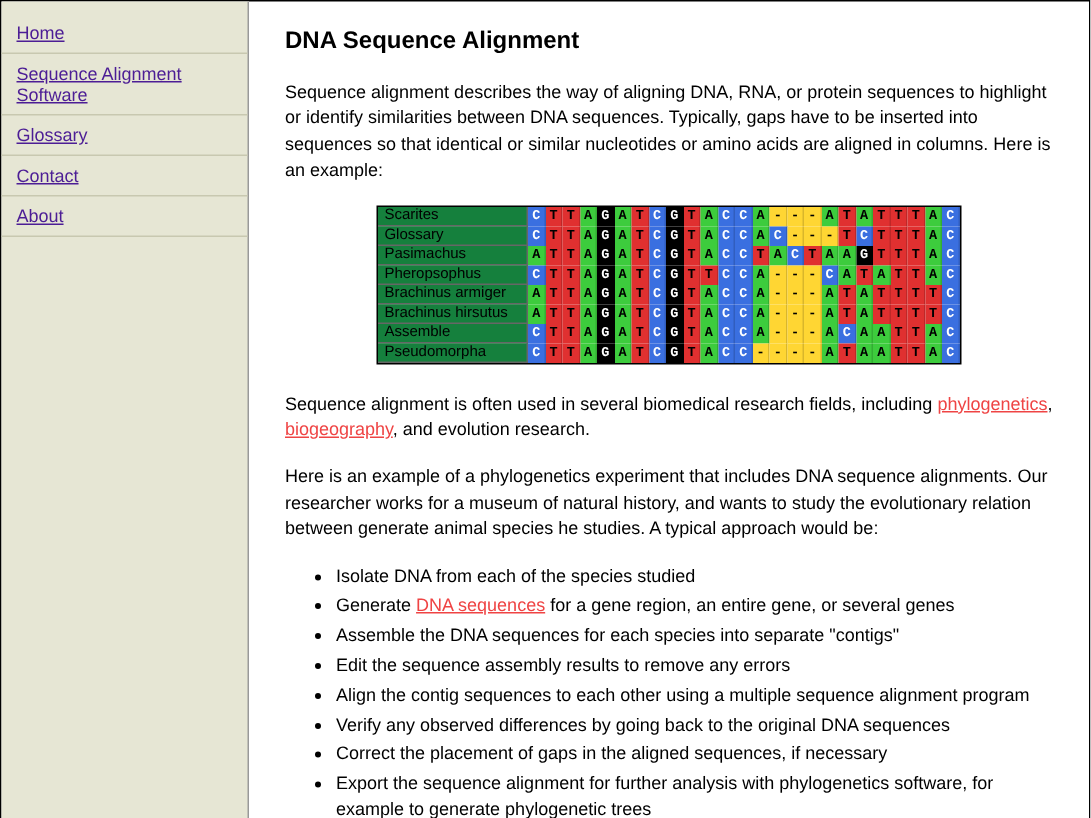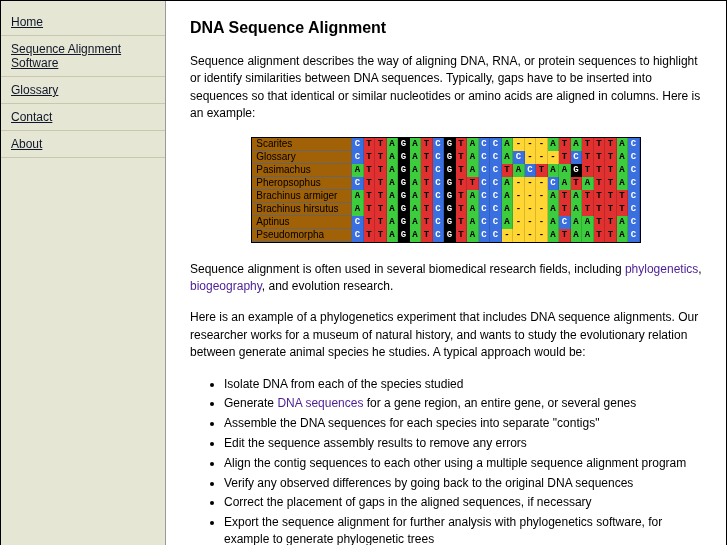--- a/index.html
+++ b/index.html
@@ -1,27 +1,27 @@
 <!DOCTYPE html>
 <html><head>
 <meta charset="utf-8">
 <style>
 * { box-sizing: border-box; margin: 0; padding: 0; }
 body { font-family: Arial, Helvetica, sans-serif; font-size: 12px; color: #000; background: #fff; }
 .page { display: flex; width: 727px; min-height: 545px; border: 1px solid #000; }
 .sidebar { width: 165px; background: #e6e6d4; border-right: 1px solid #999; padding: 8px 0; }
-.sidebar-item { display: block; padding: 6px 10px; border-bottom: 1px solid #c8c8b0; color: #0f172a; text-decoration: underline; cursor: pointer; font-size: 12px; }
+.sidebar-item { display: block; padding: 6px 10px; border-bottom: 1px solid #c8c8b0; color: #4c1d95; text-decoration: underline; cursor: pointer; font-size: 12px; }
 .main { flex: 1; padding: 18px 24px 24px 24px; overflow: hidden; }
 h1 { font-size: 16px; font-weight: bold; margin-bottom: 16px; }
 .para { margin-bottom: 14px; line-height: 1.45; }
-.link { color: #4c1d95; cursor: pointer; }
+.link { color: #ef4444; text-decoration: underline; cursor: pointer; }
 .align-wrap { display: flex; justify-content: center; margin: 6px 0 18px 0; }
 .align-table { border: 1px solid #000; display: inline-block; font-size: 10px; }
 .align-row { display: flex; height: 13px; }
-.align-label { width: 100px; padding: 0 4px; background: #a16207; border: 1px solid #666; border-left: none; border-top: none; display: flex; align-items: center; }
+.align-label { width: 100px; padding: 0 4px; background: #15803d; border: 1px solid #666; border-left: none; border-top: none; display: flex; align-items: center; }
 .align-row:first-child .align-label { border-top: none; }
 .cell { width: 11.5px; height: 13px; display: flex; align-items: center; justify-content: center; color: #000; font-family: 'Courier New', monospace; font-size: 9px; font-weight: bold; border-right: 1px solid rgba(0,0,0,0.15); }
 .bA { background: #3dcc3d; }
 .bC { background: #3a6fe0; color: #fff; }
 .bG { background: #000; color: #fff; }
 .bT { background: #e03030; }
 .bGap { background: #ffd633; }
 ul { margin-left: 34px; margin-bottom: 14px; }
 li { margin-bottom: 3px; line-height: 1.4; }
 </style>
@@ -206,21 +206,21 @@
             <div class="cell bA">A</div>
             <div class="cell bT">T</div>
             <div class="cell bA">A</div>
             <div class="cell bT">T</div>
             <div class="cell bT">T</div>
             <div class="cell bT">T</div>
             <div class="cell bT">T</div>
             <div class="cell bC">C</div>
           </div>
           <div class="align-row">
-            <div class="align-label">Aptinus</div>
+            <div class="align-label">Assemble</div>
             <div class="cell bC">C</div>
             <div class="cell bT">T</div>
             <div class="cell bT">T</div>
             <div class="cell bA">A</div>
             <div class="cell bG">G</div>
             <div class="cell bA">A</div>
             <div class="cell bT">T</div>
             <div class="cell bC">C</div>
             <div class="cell bG">G</div>
             <div class="cell bT">T</div>

